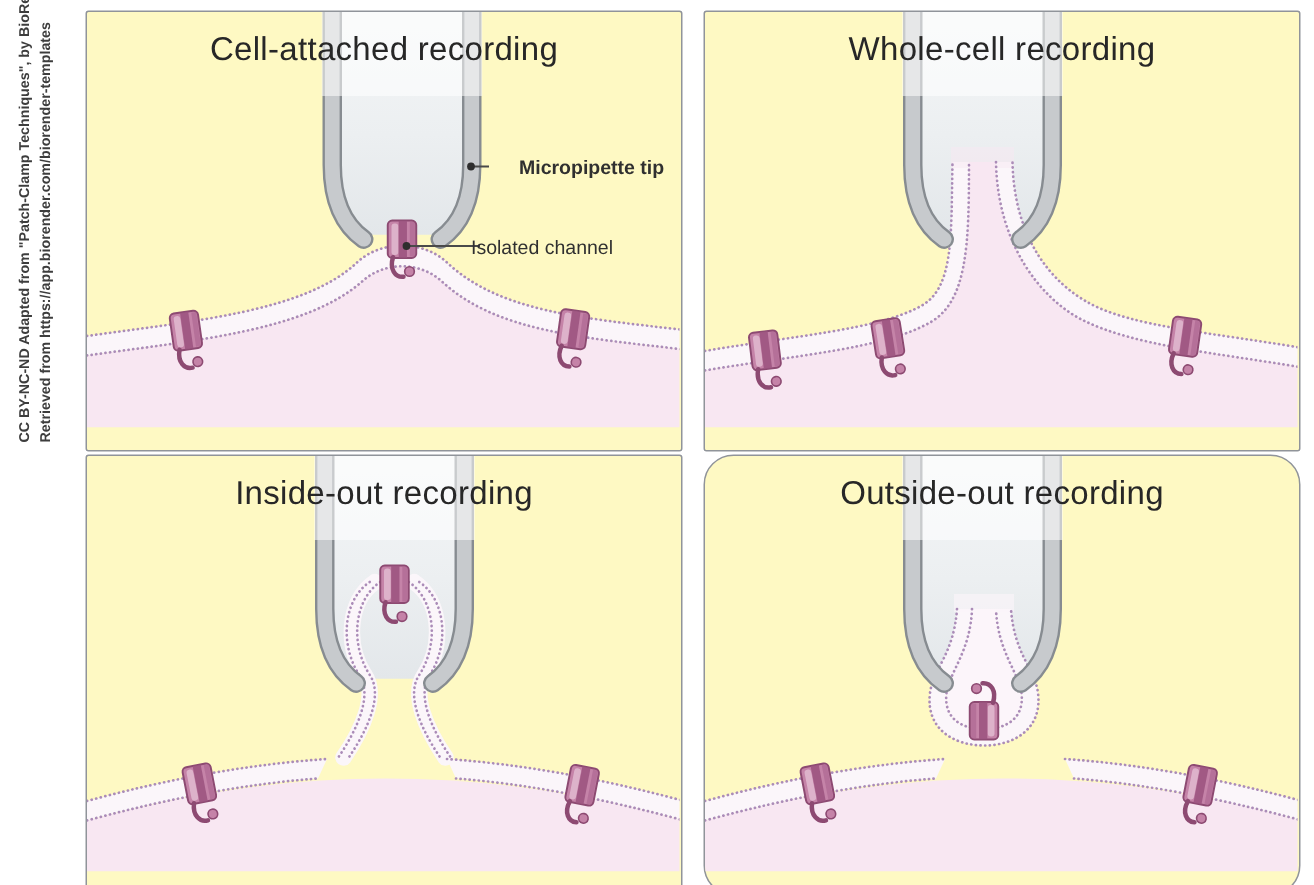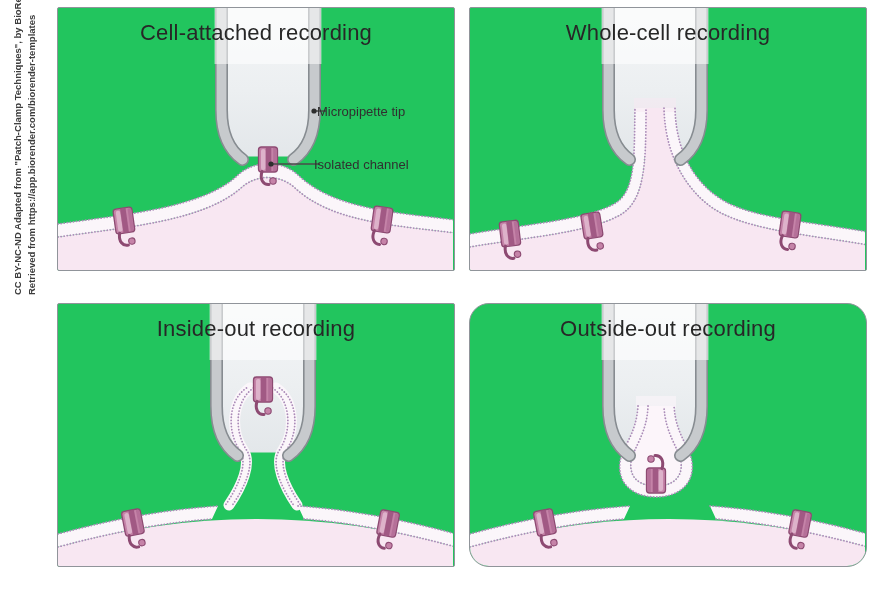--- a/index.html
+++ b/index.html
@@ -1,20 +1,20 @@
 <!DOCTYPE html>
 <html><head>
 <meta charset="utf-8">
 <style>
   html,body{margin:0;padding:0;background:#ffffff;}
   body{width:876px;height:590px;position:relative;overflow:hidden;
        font-family:"Liberation Sans", sans-serif;}
   .stage{position:absolute;inset:0;}
-  .panel{position:absolute;width:398px;height:264px;border:1.6px solid #90949a;
-         border-radius:2px;background:#22c55e;box-sizing:border-box;overflow:hidden;}
+  .panel{position:absolute;width:398px;height:294px;border:1.6px solid #90949a;
+         border-radius:2px;background:#fef9c3;box-sizing:border-box;overflow:hidden;}
   .panel svg{position:absolute;left:0;top:0;}
   .panel .title{position:absolute;left:0;top:12px;width:100%;text-align:center;
          font-size:22px;font-weight:500;color:#272727;letter-spacing:.2px;}
   .anno{position:absolute;font-size:13px;font-weight:500;color:#303030;white-space:nowrap;}
   .attribution{position:absolute;left:24px;top:295px;width:0;height:0;}
   .attribution .rot{transform:translate(-50%,-50%) rotate(-90deg);white-space:nowrap;
          text-align:center;font-size:9.5px;font-weight:700;color:#3d3d3d;line-height:13.5px;}
 </style>
 </head>
 <body>
@@ -70,21 +70,21 @@
           <rect x="5.2" y="-12" width="3.4" height="23" fill="#9d5681" opacity="0.4"></rect>
           <path d="M -6 11.5 C -8.5 19.5 -4.5 25 1 24.5" fill="none" stroke="#8d4a72" stroke-width="3" stroke-linecap="round"></path>
           <circle cx="5" cy="21" r="3.2" fill="#c583a8" stroke="#8d4a72" stroke-width="1.1"></circle>
         </g>
         <line x1="256" y1="103" x2="268" y2="103" stroke="#4a4a4a" stroke-width="1.4"></line>
         <circle cx="256" cy="103" r="2.6" fill="#2e2e2e"></circle>
         <line x1="213" y1="156" x2="262" y2="156" stroke="#4a4a4a" stroke-width="1.4"></line>
         <circle cx="213" cy="156" r="2.6" fill="#2e2e2e"></circle>
       </svg>
     <div class="title">Cell-attached recording</div>
-    <div class="anno" style="left:259px;top:96px;">Micropipette tip</div>
+    <div class="anno" style="left:288px;top:96px;font-weight:bold;">Micropipette tip</div>
     <div class="anno" style="left:256px;top:149px;">Isolated channel</div>
   </div>
 
   <div class="panel" style="left:469px;top:7px;padding-left:47px;">
     <svg id="fig1" width="395" height="277" viewBox="0 0 395 277">
         <defs>
           <linearGradient id="pg1" x1="0" y1="0" x2="0" y2="1">
             <stop offset="0%" stop-color="#f4f6f7"></stop>
             <stop offset="55%" stop-color="#eceff1"></stop>
             <stop offset="100%" stop-color="#e3e7ea"></stop>

